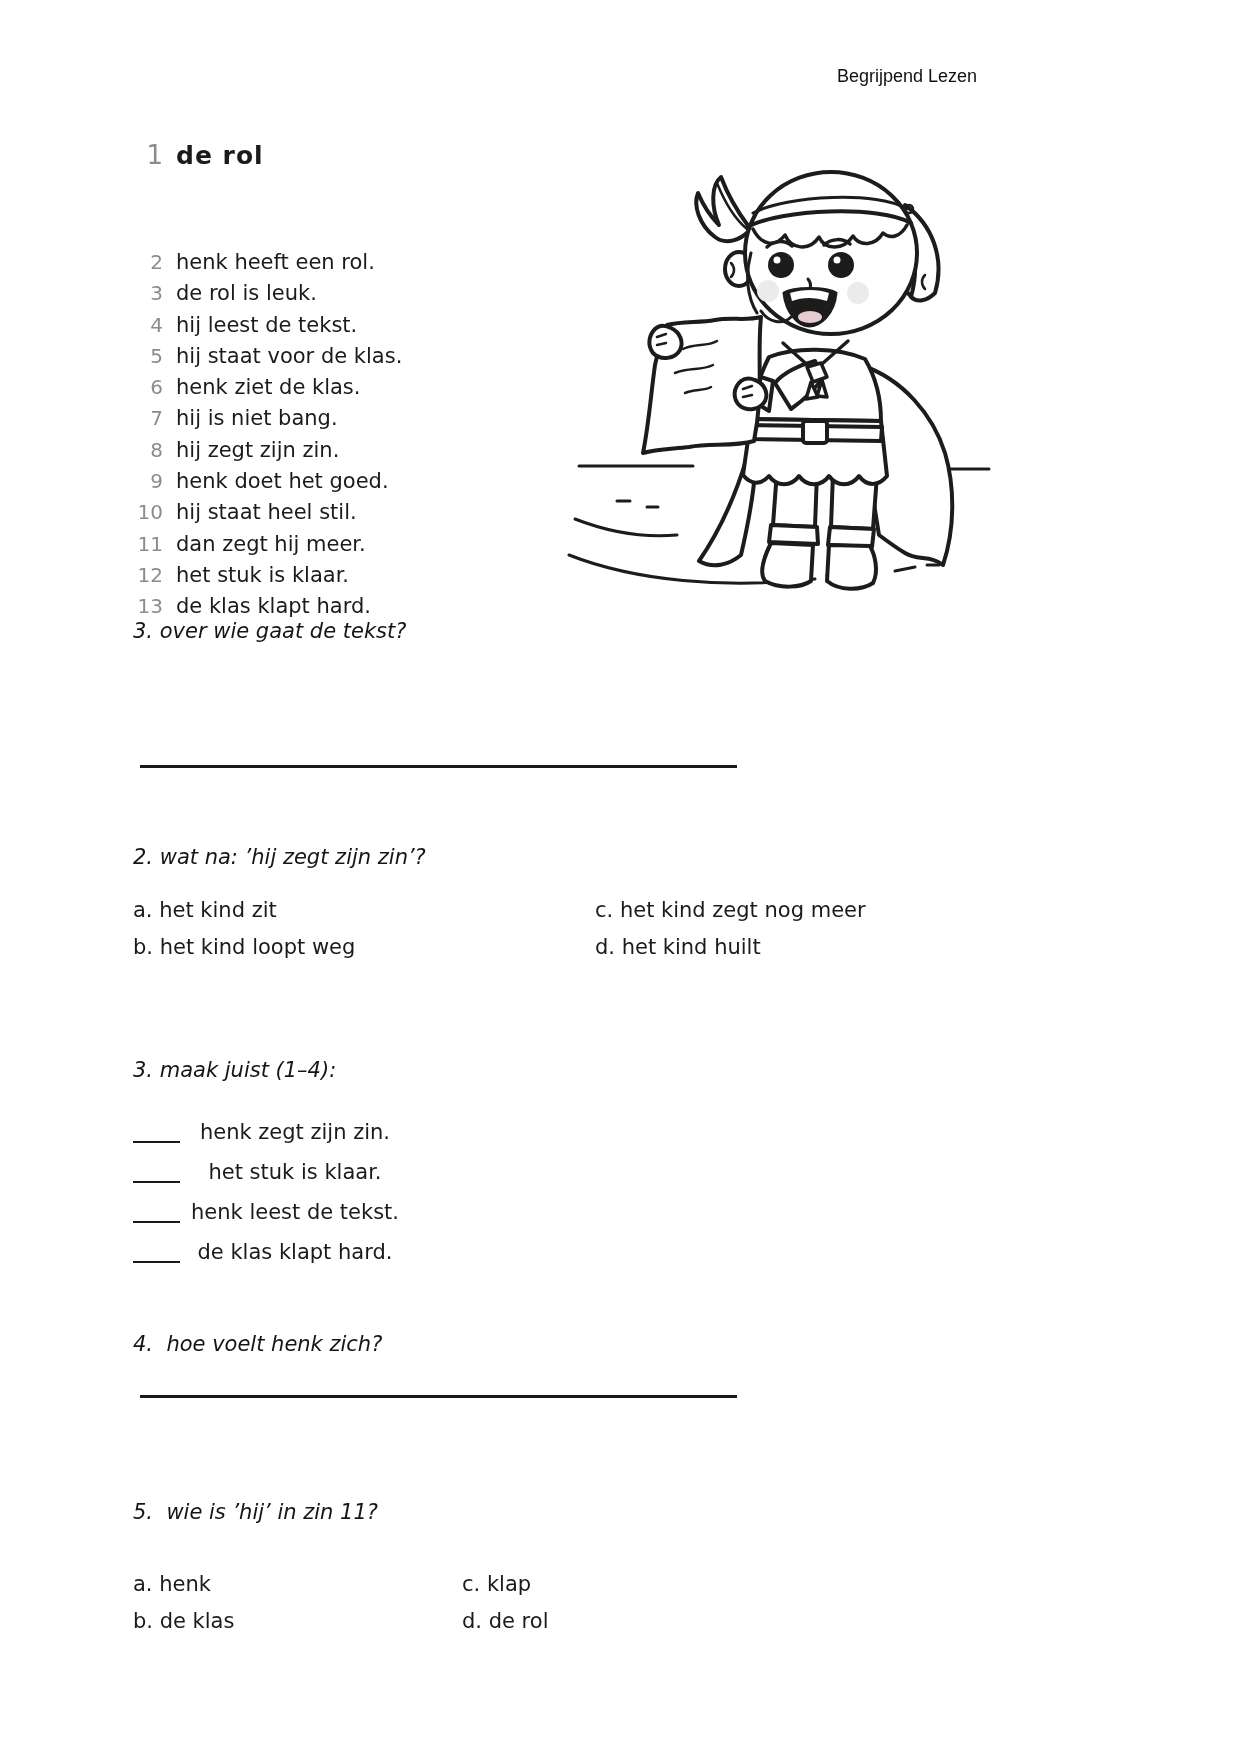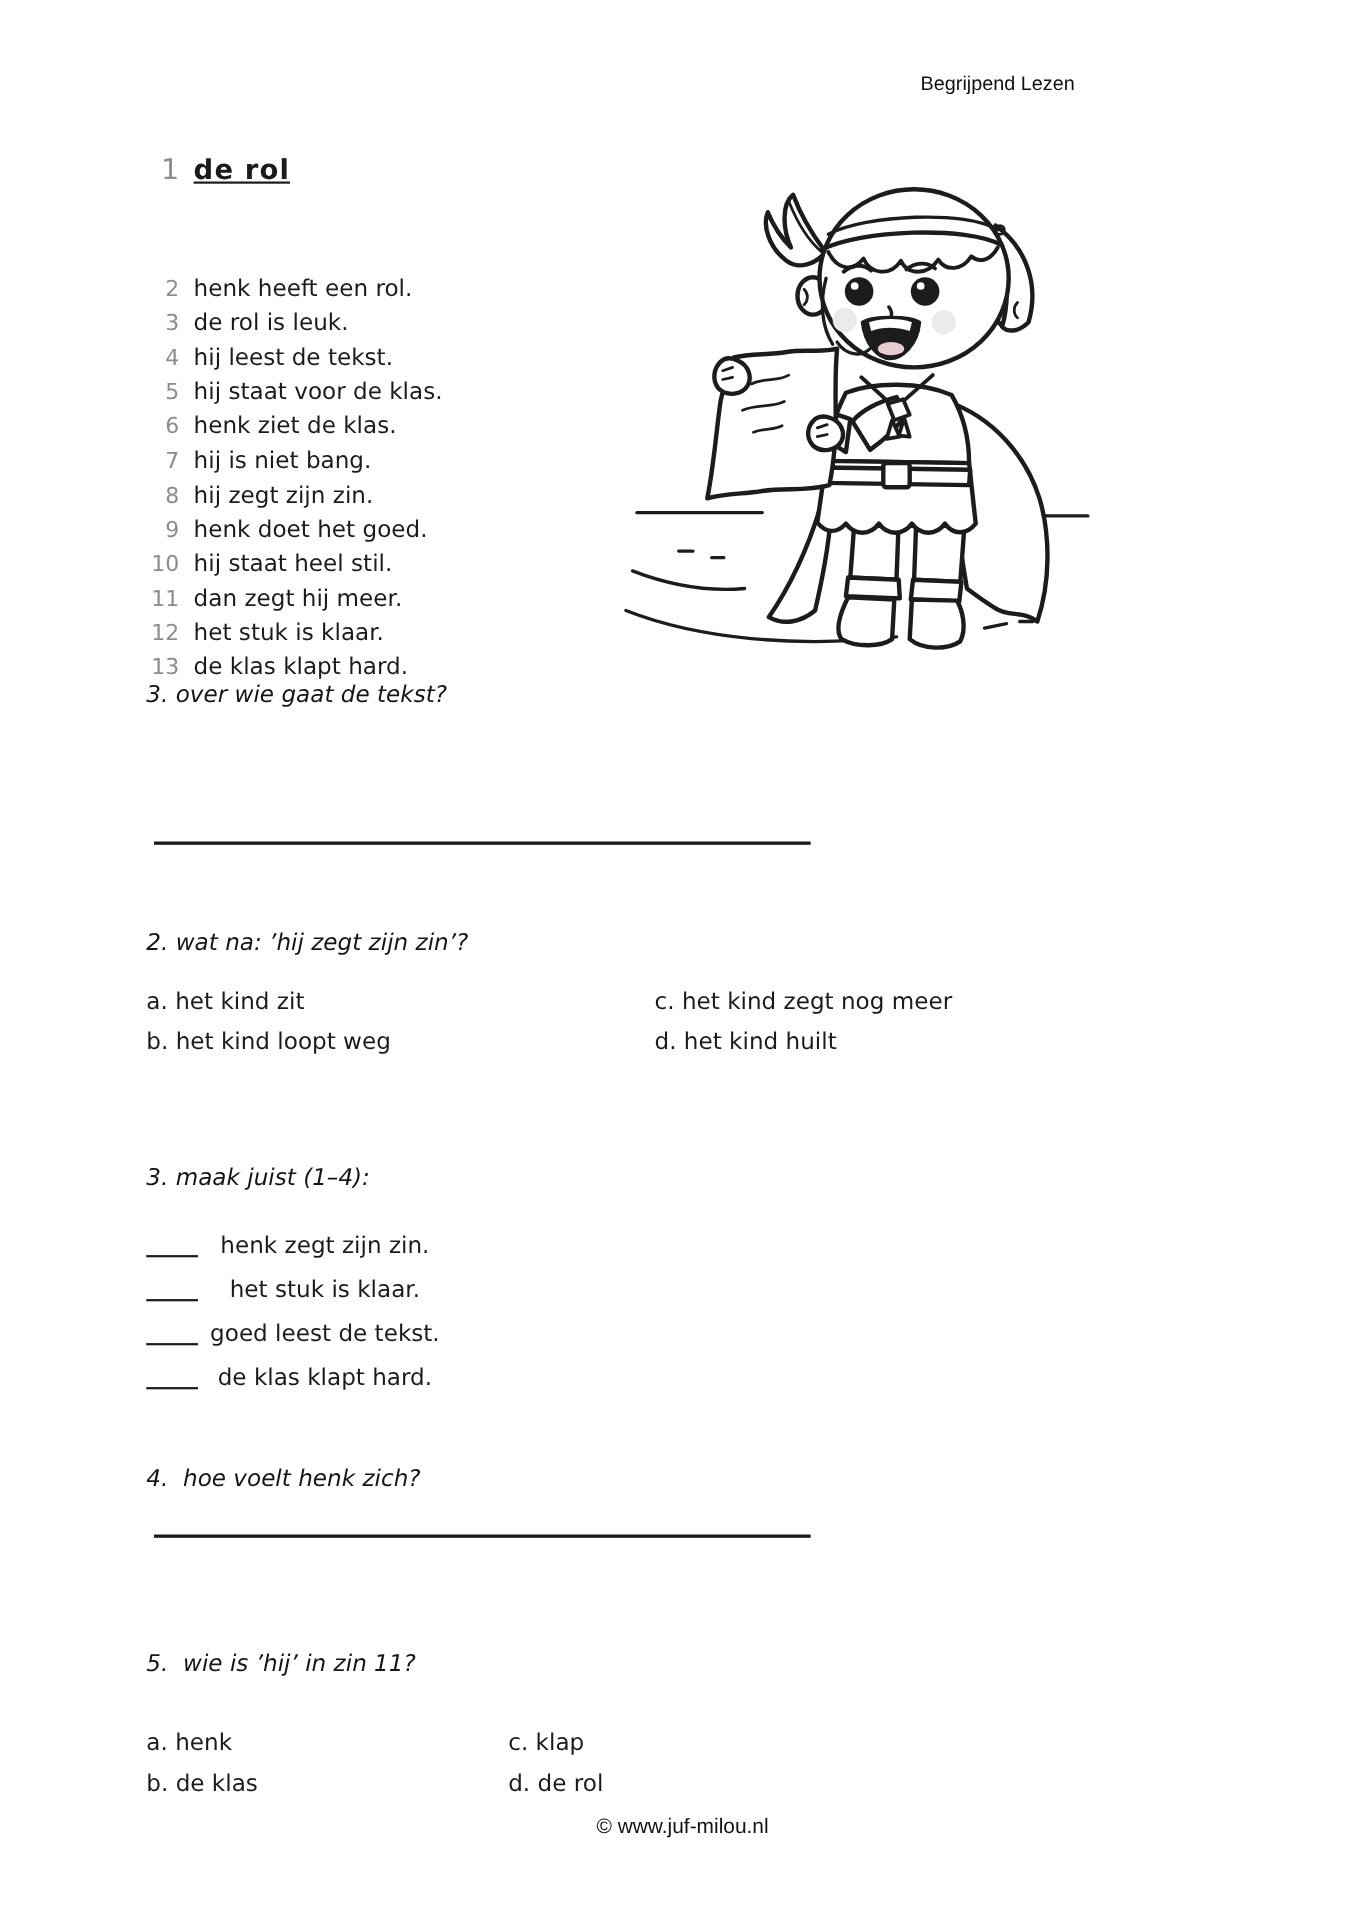--- a/index.html
+++ b/index.html
@@ -8,21 +8,21 @@
     position:relative; width:1241px; height:1755px; margin:0 auto;
     background:#ffffff; color:#1b1b1b; overflow:hidden;
     font-family:"DejaVu Sans", sans-serif;
   }
   .header {
     position:absolute; top:66px; left:0; right:264px; text-align:right;
     font-family:"Liberation Sans", sans-serif; font-size:18px; color:#111;
   }
   .story-title { position:absolute; top:140px; left:133px; display:flex; align-items:baseline; }
   .story-title .num { width:30px; text-align:right; color:#8c8c8c; font-size:26px; }
-  .story-title .t { margin-left:13px; font-size:25px; font-weight:bold; letter-spacing:1px;text-decoration:underline; }
+  .story-title .t { margin-left:13px; font-size:25px; font-weight:bold; letter-spacing:1px; }
   .story-lines { position:absolute; top:211px; left:133px; }
   .story-line { display:flex; align-items:baseline; height:31.3px; }
   .story-line .ln { width:30px; text-align:right; color:#8c8c8c; font-size:20px; flex:none; }
   .story-line .lt { margin-left:13px; font-size:21px; white-space:nowrap;margin-top:39px; }
   .illustration { position:absolute; left:565px; top:135px; width:430px; height:460px; }
   .qlabel {
     position:absolute; left:133px; font-size:21px; font-style:italic;
     white-space:pre-wrap; color:#151515;
   }
   .answer-line { position:absolute; left:140px; width:597px; height:0; border-bottom:3px solid #1a1a1a; }
@@ -221,35 +221,34 @@
         <span>henk zegt zijn zin.</span>
       </div>
 
       <div class="order-item">
         <span class="blank"></span>
         <span>het stuk is klaar.</span>
       </div>
 
       <div class="order-item">
         <span class="blank"></span>
-        <span>goed leest de tekst.</span>
+        <span>henk leest de tekst.</span>
       </div>
 
       <div class="order-item">
         <span class="blank"></span>
         <span>de klas klapt hard.</span>
       </div>
     </div>
 
   <div class="qlabel" style="top:1332px">4.  hoe voelt henk zich?</div>
   <div class="answer-line" style="top:1395px"></div>
 
   <div class="qlabel" style="top:1500px">5.  wie is ’hij’ in zin 11?</div>
   <div>
     <span class="opt" style="left:133px; top:1572px">a. henk</span>
     <span class="opt" style="left:133px; top:1609px">b. de klas</span>
     <span class="opt" style="left:462px; top:1572px">c. klap</span>
     <span class="opt" style="left:462px; top:1609px">d. de rol</span>
   </div>
 
-  <div class="footer">© www.juf-milou.nl</div>
 
 </div>
 
 </body></html>

